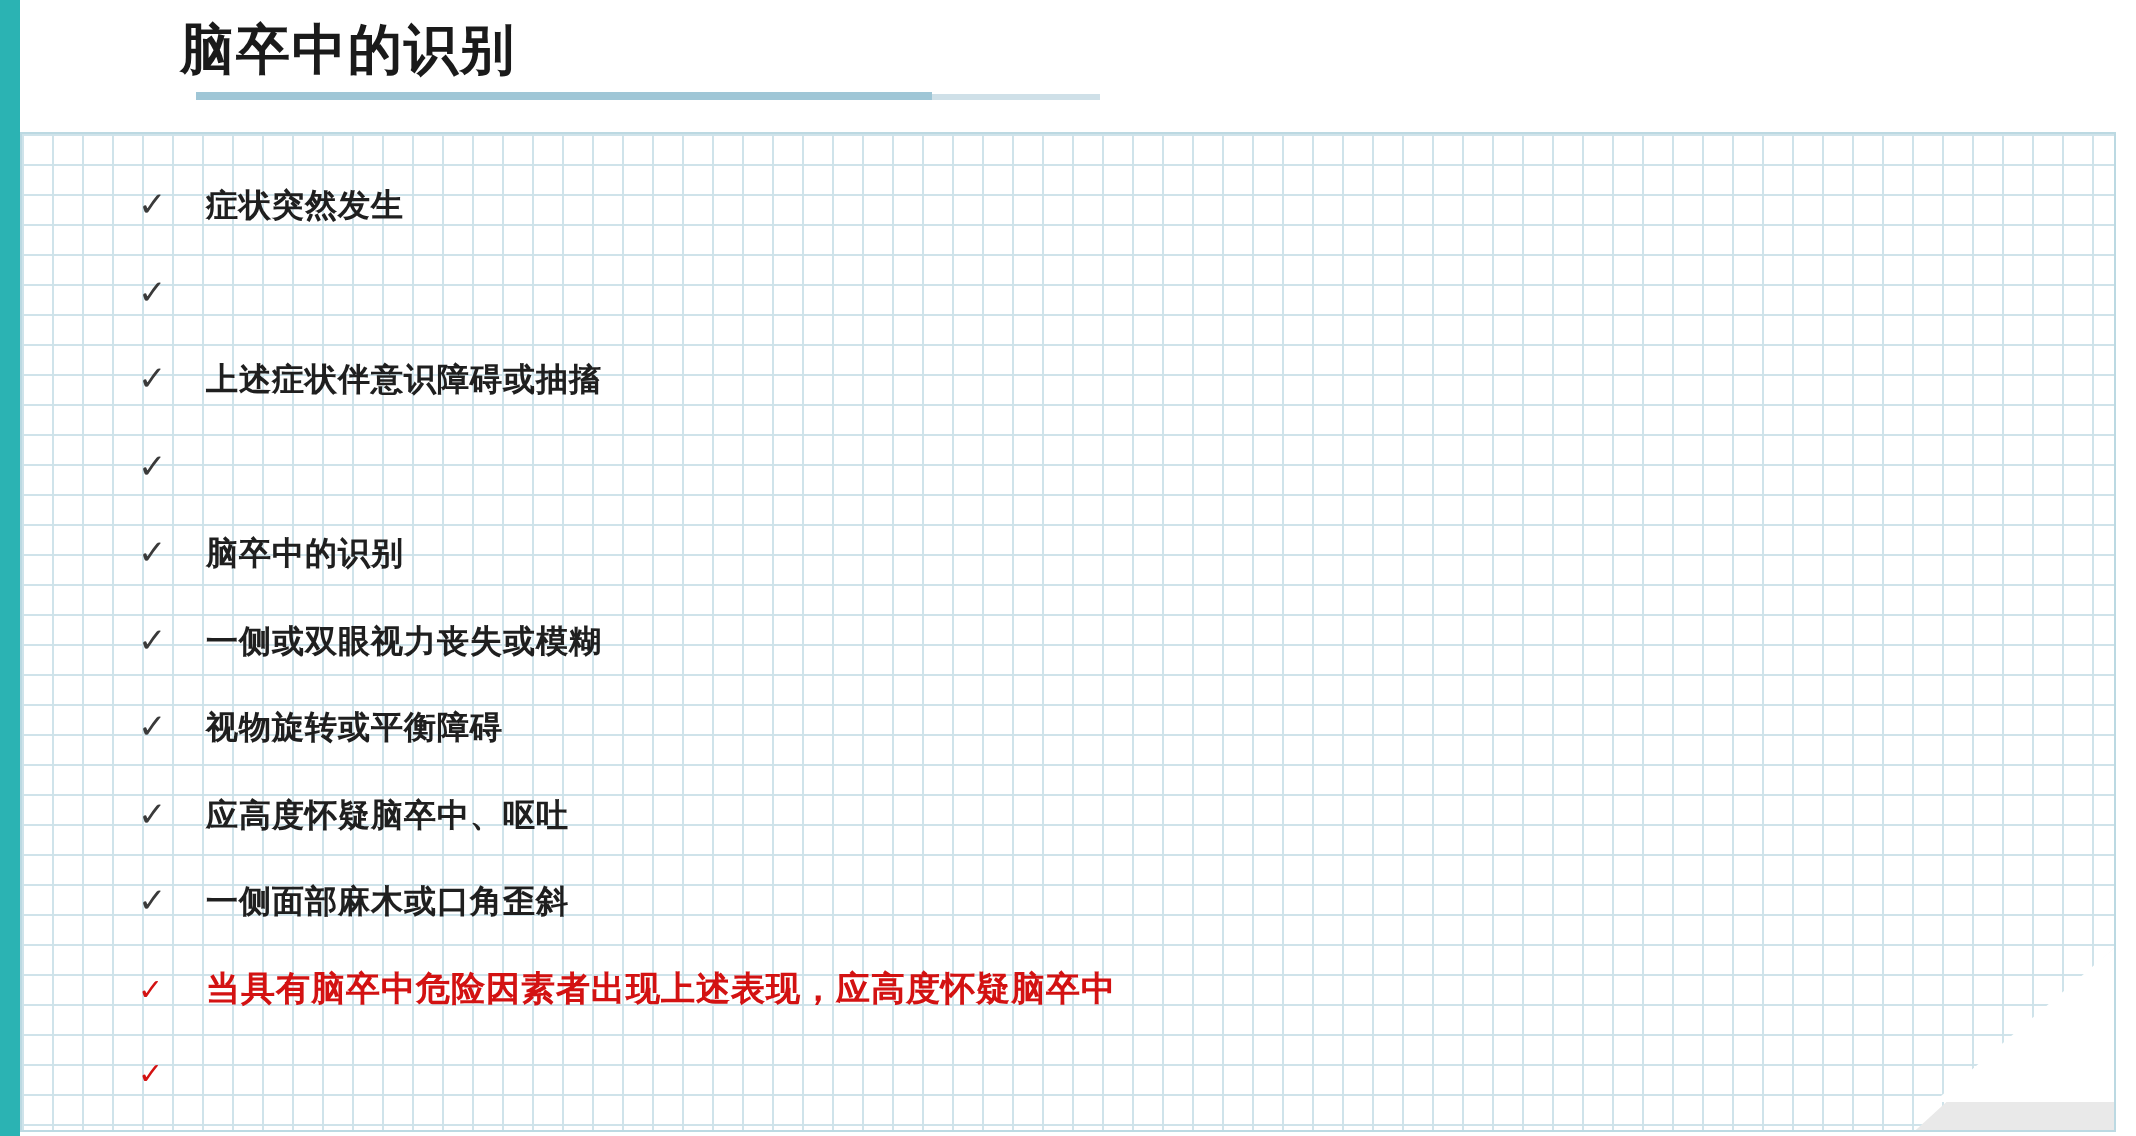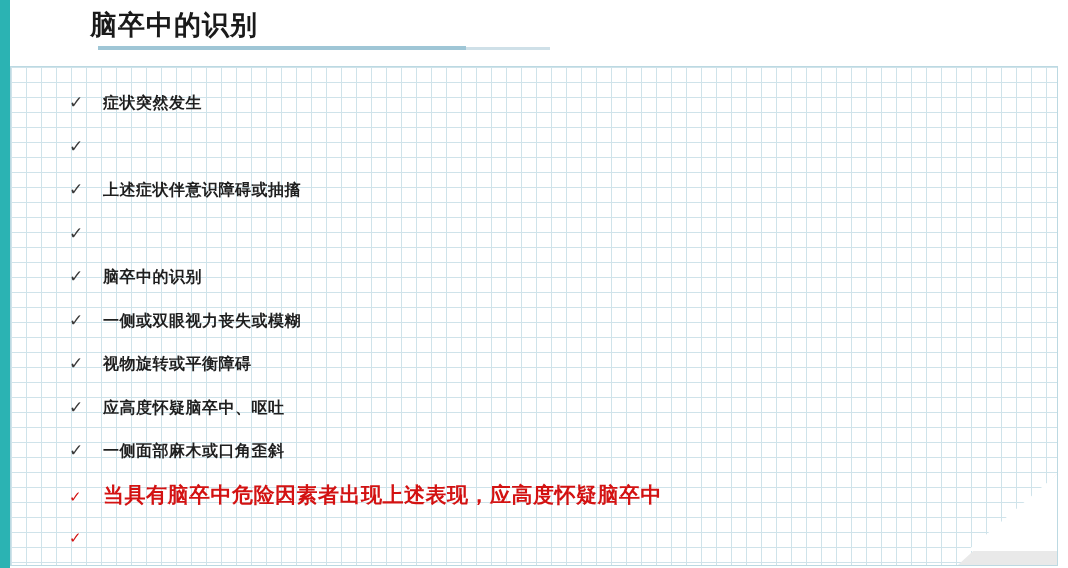--- a/index.html
+++ b/index.html
@@ -132,21 +132,21 @@
     line-height: 43.5px;
     letter-spacing: 0.5px;
     white-space: nowrap;
   }
   .list-item.highlight .check {
     color: #d31212;
     font-size: 15px;
   }
   .list-item.highlight .item-text {
     color: #d31212;
-    font-size: 21px;
+    font-size: 17px;
     text-align: center;
   }
 </style>
 </head>
 <body>
 
 <div class="left-bar"></div>
 
 <div class="title-block">
   <div class="title-text">脑卒中的识别</div>

